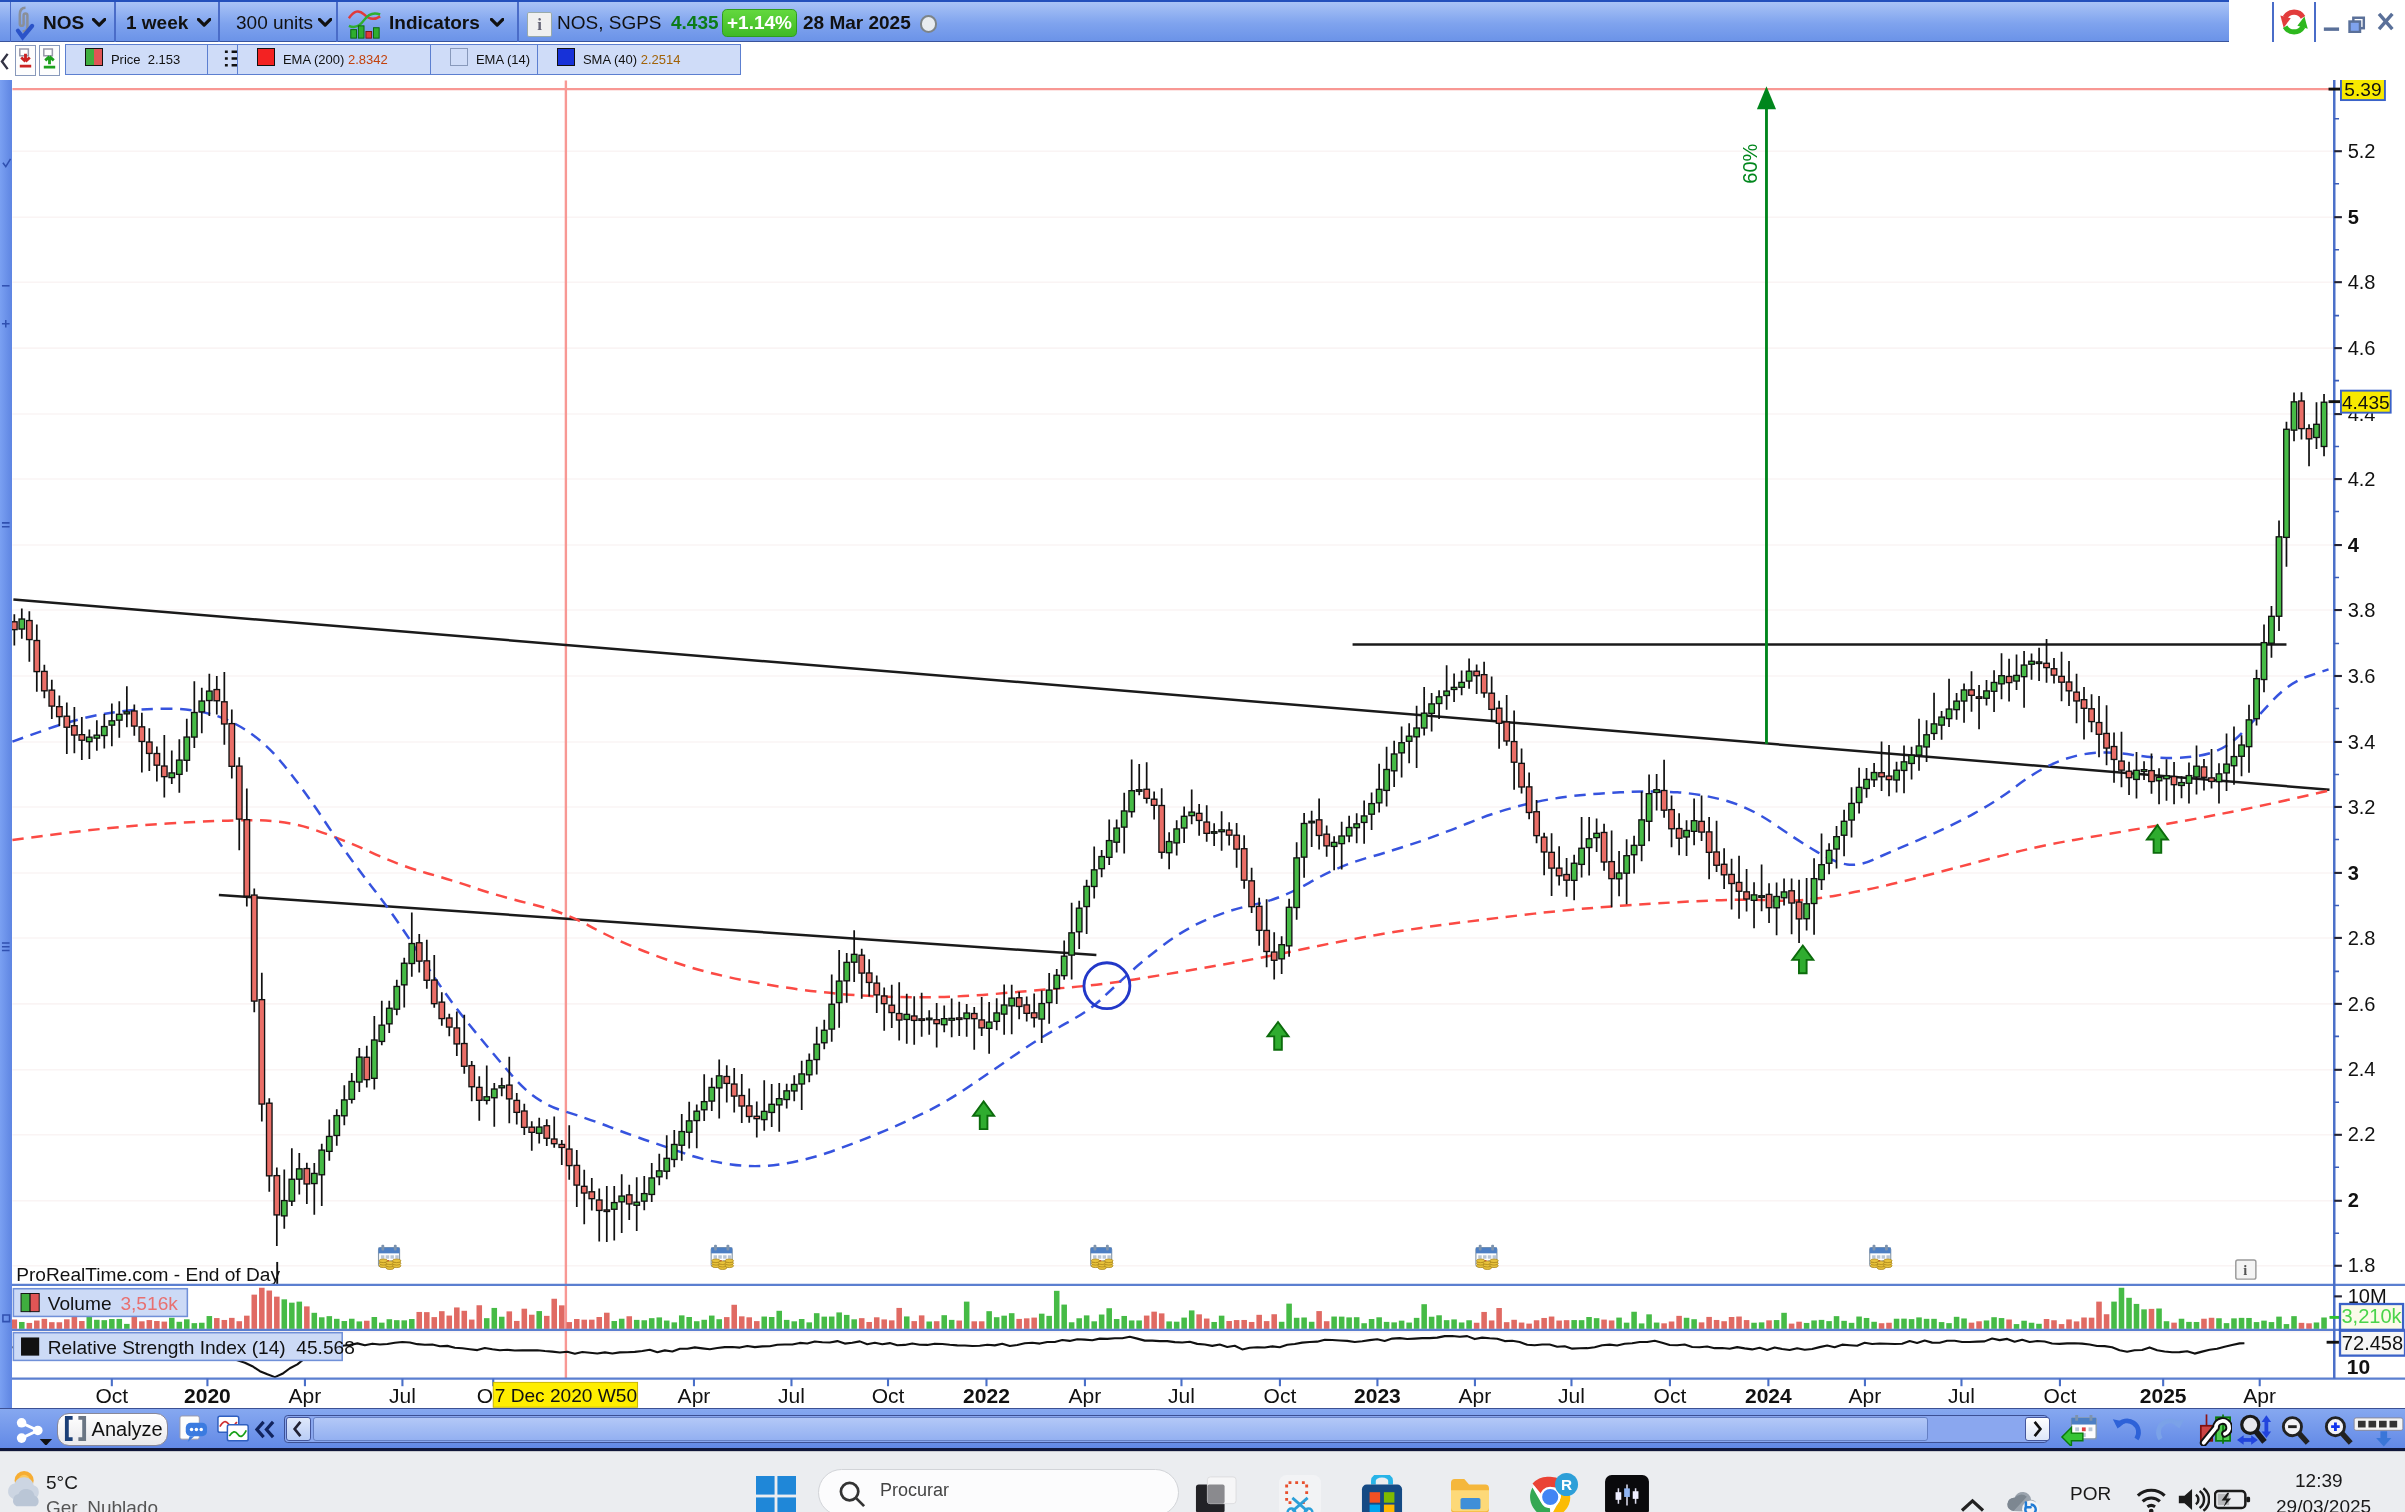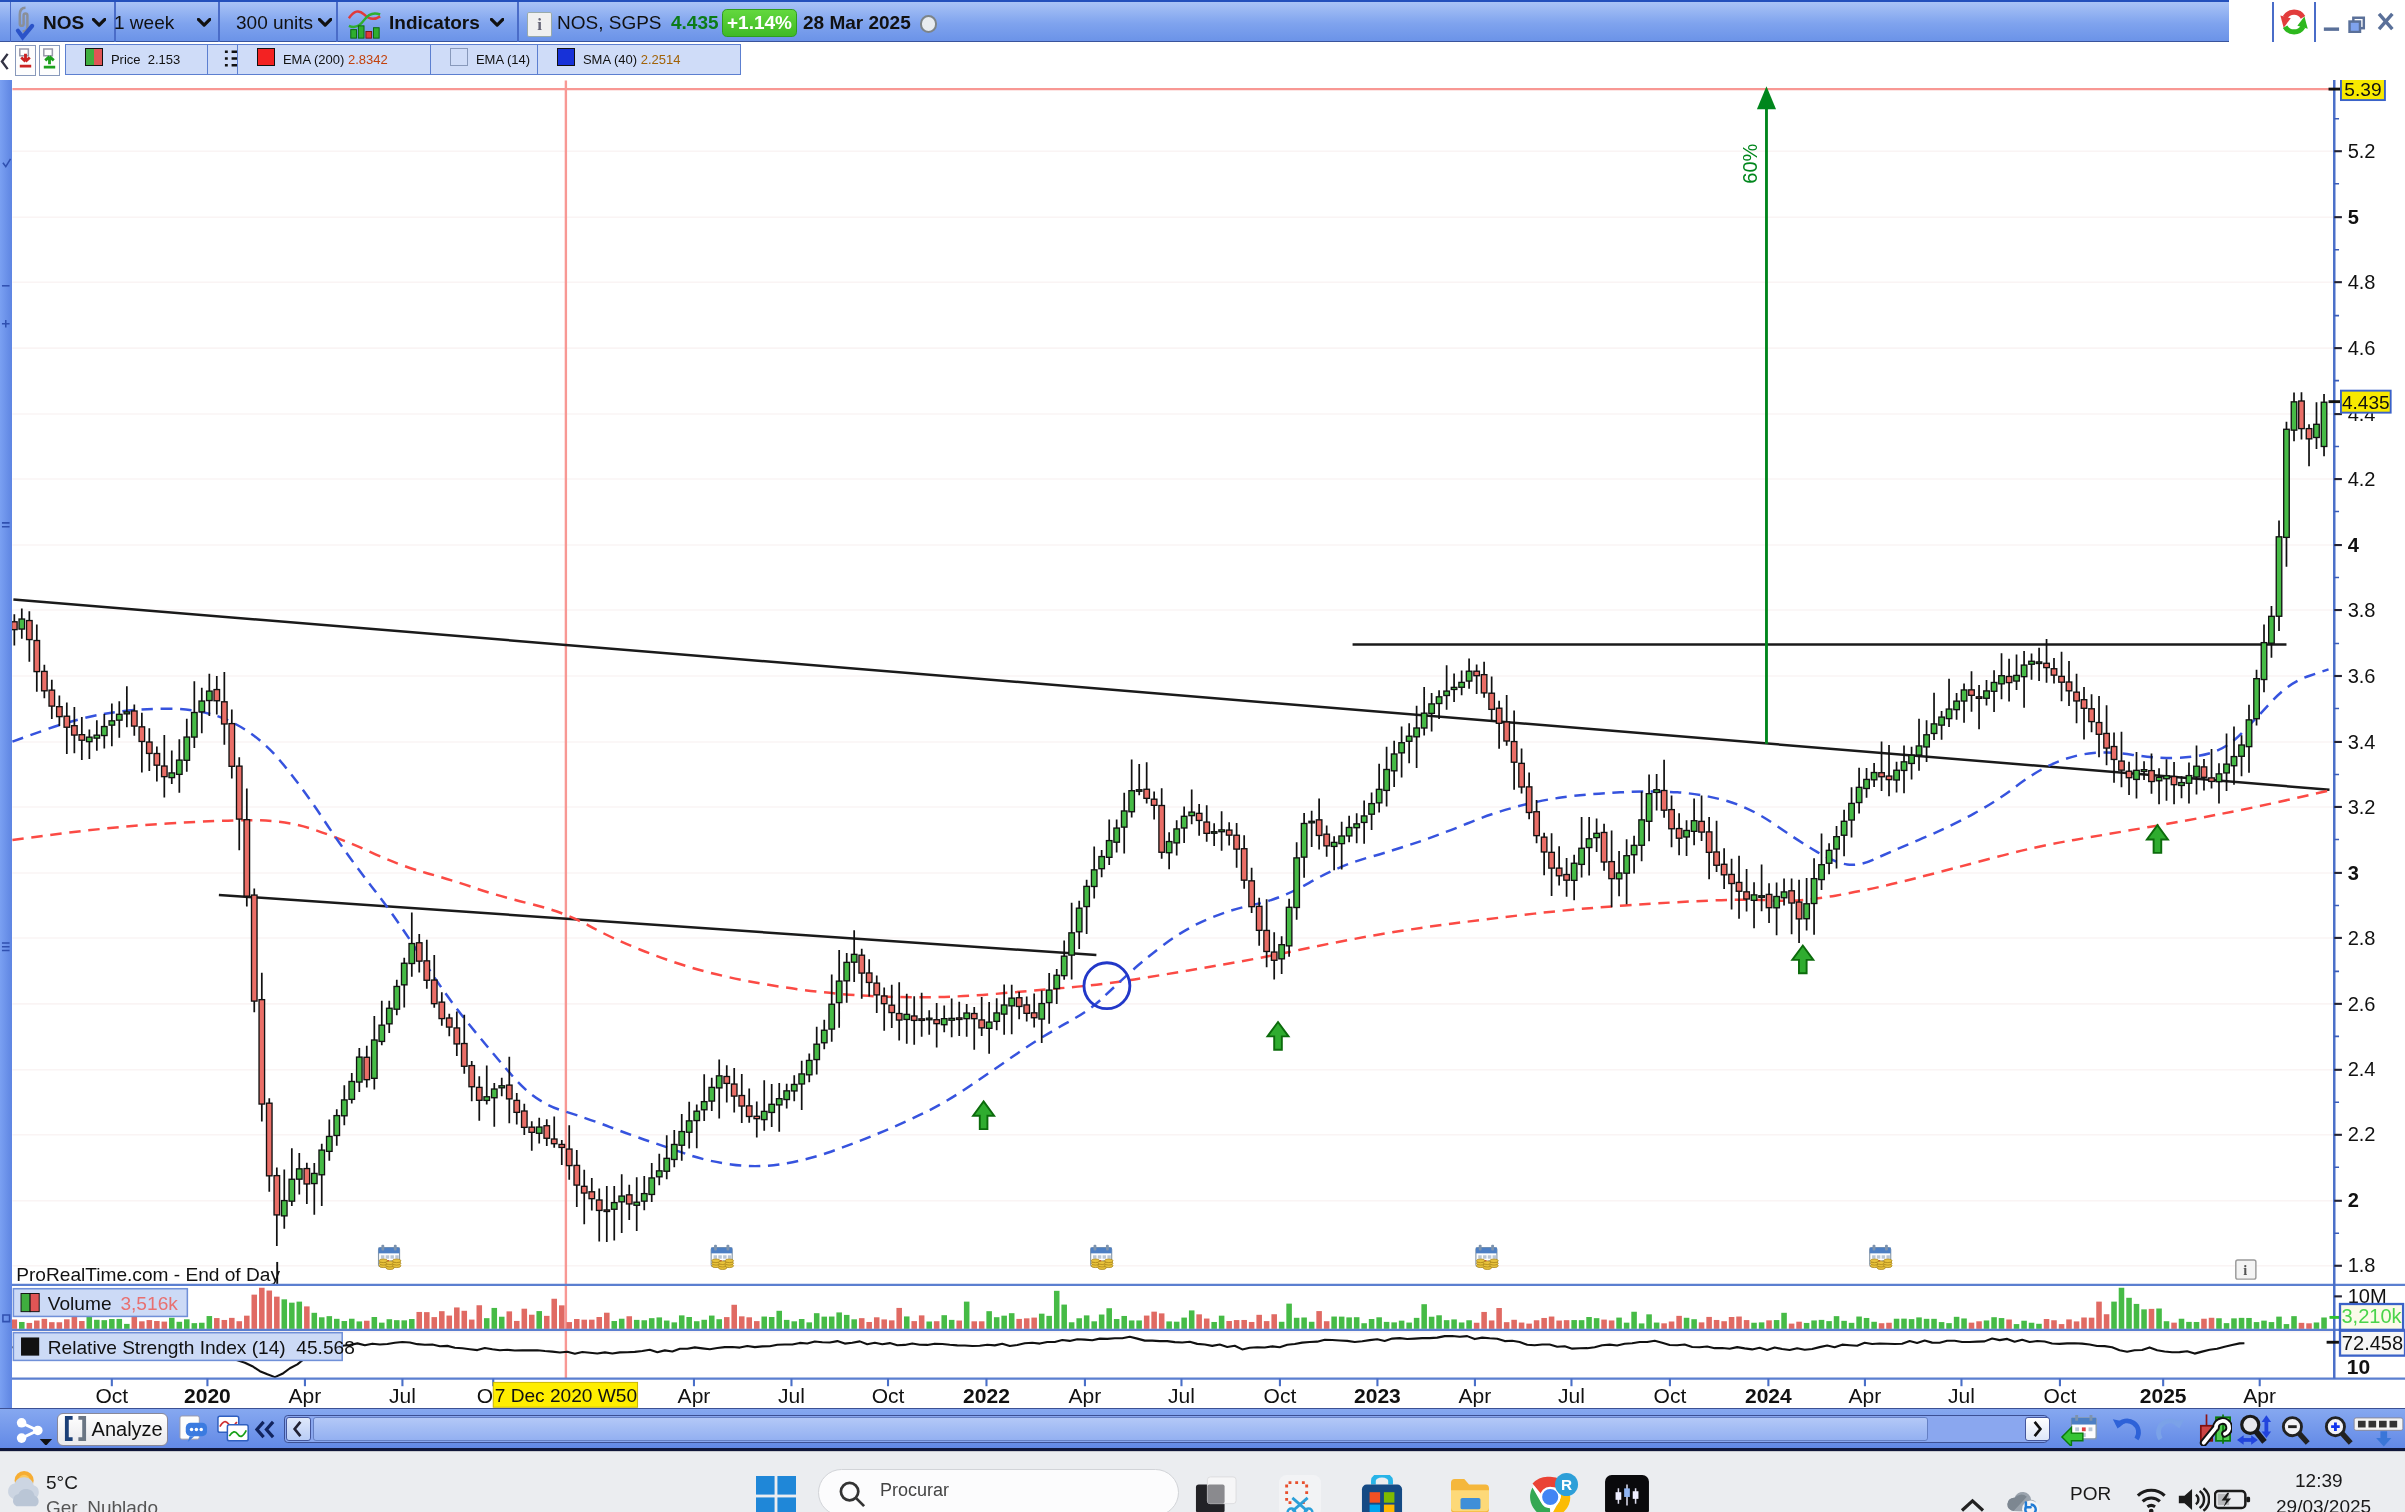--- a/index.html
+++ b/index.html
@@ -935,21 +935,21 @@
     <div class="sep" style="left:9.6px"></div>
     <svg class="abs" style="left:13.4px;top:1.9px" width="25" height="38" viewBox="0 0 26 40">
 <path d="M13 4 c-4 0 -6 3 -6 7 v10 c0 1 1 2 2 2 s2 -1 2 -2 v-9 c0 -1 1 -2 2 -2 s2 1 2 2 v12 c0 3 -2 5 -5 5" fill="none" stroke="#8a8f98" stroke-width="2.6"></path>
 <path d="M5 28 l5 7 l10 -12" fill="none" stroke="#2b53c8" stroke-width="4.4" stroke-linecap="round"></path>
     </svg>
     <div class="txt" style="left:43px;font-weight:bold">NOS</div>
     <svg class="chev" style="left:92px;top:16.3px" width="14.3" height="8.6" viewBox="0 0 15 9">
       <path d="M1.5 1.5 L7.5 7.5 L13.5 1.5" fill="none" stroke="#111" stroke-width="3.4" stroke-linecap="round" stroke-linejoin="round"></path>
     </svg>
     <div class="sep" style="left:114px"></div>
-    <div class="txt" style="left:114px;font-weight:normal">1 week</div>
+    <div class="txt" style="left:126px;font-weight:bold">1 week</div>
     <svg class="chev" style="left:197px;top:16.3px" width="14.3" height="8.6" viewBox="0 0 15 9">
       <path d="M1.5 1.5 L7.5 7.5 L13.5 1.5" fill="none" stroke="#111" stroke-width="3.4" stroke-linecap="round" stroke-linejoin="round"></path>
     </svg>
     <div class="sep" style="left:218px"></div>
     <div class="txt" style="left:236px;font-weight:normal">300 units</div>
     <svg class="chev" style="left:318px;top:16.3px" width="14.3" height="8.6" viewBox="0 0 15 9">
       <path d="M1.5 1.5 L7.5 7.5 L13.5 1.5" fill="none" stroke="#111" stroke-width="3.4" stroke-linecap="round" stroke-linejoin="round"></path>
     </svg>
     <div class="sep" style="left:336px"></div>
     <svg class="abs" style="left:347px;top:2.9px" width="35" height="36" viewBox="0 0 37 38">
@@ -1010,21 +1010,21 @@
   </div>
 <div id="tbb" class="abs">
     <svg class="abs" style="left:13.4px;top:5.7px" width="42" height="30" viewBox="0 0 44 31">
 <path d="M9 8 L26 16 M9 24 L26 16" stroke="#fff" stroke-width="3" fill="none"></path>
 <circle cx="9" cy="8" r="5" fill="#fff"></circle>
       <circle cx="9" cy="24" r="5" fill="#fff"></circle>
       <circle cx="26" cy="16" r="5" fill="#fff"></circle>
 <path d="M28 25 h13 l-6.5 7 z" fill="#111"></path>
     </svg>
     <div class="abs" style="left:57px;top:3.8px;width:109px;height:31px;background:linear-gradient(#ffffff,#e9e9ec);
-  border:1px solid #889;border-radius:6px;font-size:20px;color:#111;line-height:31px">
+  border:1px solid #889;border-radius:12px;font-size:20px;color:#111;line-height:31px">
   <svg style="vertical-align:-6.7px;margin:0 3.8px 0 4.8px" width="25" height="27" viewBox="0 0 26 28">
   <path d="M10 3 H4 V25 H10" fill="none" stroke="#1b3f77" stroke-width="4"></path>
   <path d="M16 3 H22 V25 H16" fill="none" stroke="#6b7684" stroke-width="4"></path>
       </svg>Analyze</div>
     <svg class="abs" style="left:178px;top:5.7px" width="31" height="29" viewBox="0 0 32 30">
 <rect x="2" y="1" width="20" height="24" rx="2" fill="#fdfdfd" stroke="#99a"></rect>
 <rect x="8" y="8" width="22" height="14" rx="5" fill="#3b7be0"></rect>
 <path d="M12 22 l-2 6 l7 -6" fill="#3b7be0"></path>
 <circle cx="14" cy="15" r="1.8" fill="#fff"></circle>
       <circle cx="19" cy="15" r="1.8" fill="#fff"></circle>

